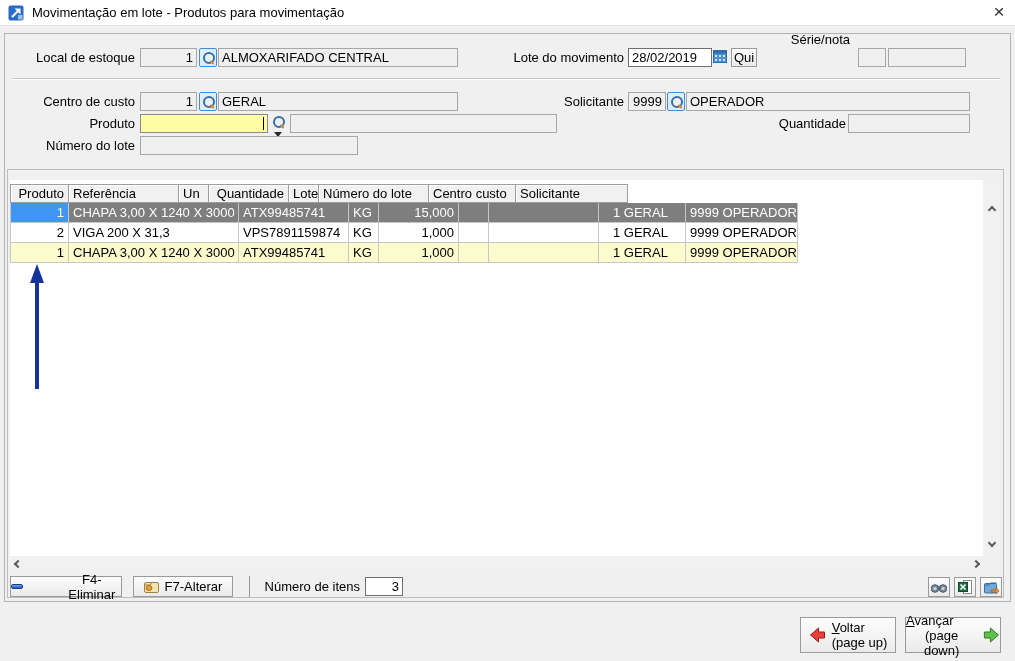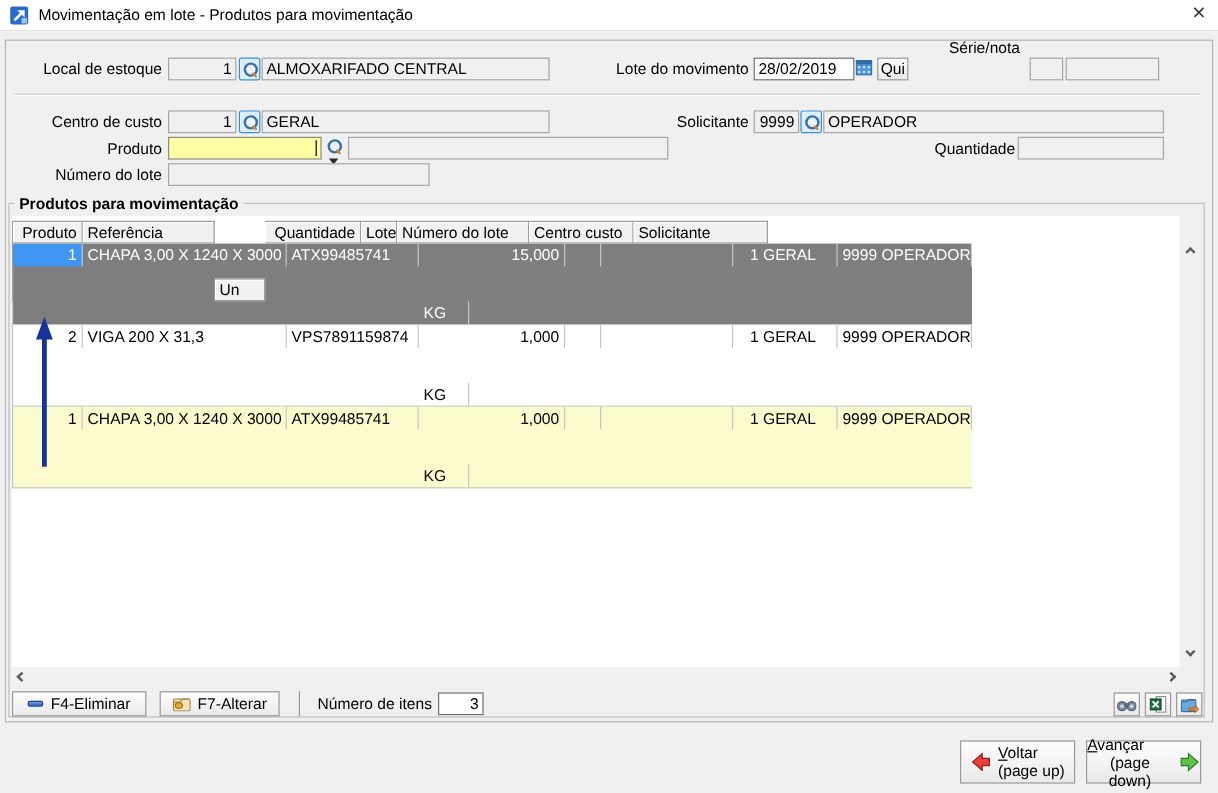--- a/index.html
+++ b/index.html
@@ -41,21 +41,21 @@
   
   .table-area { position:absolute; left:10px; top:180px; width:973px; height:376px; background:#ffffff; }
   .grid-header { position:absolute; left:10px; top:184px; display:flex; border-left:1px solid #9d9d9d; z-index:2; }
   .hcell { height:19px; line-height:17px; background:#f1f1f1; border:1px solid #9d9d9d; border-left:none; box-shadow:inset 1px 1px 0 #ffffff; padding:0 4px; white-space:nowrap; overflow:hidden; }
   .grid-body { position:absolute; left:10px; top:203px; z-index:1; }
   .grid-row { display:flex; border-left:1px solid #c6c6c6; border-bottom:1px solid #c6c6c6; background:#fff; cursor:default; }
   .grid-row.highlight { background:var(--highlight-row-bg,#fbfbcd); }
   .grid-row.selected { background:var(--selected-row-bg,#7e7e7e); color:#fff; }
   .grid-row.selected .cell:first-child { background:var(--selected-cell-bg,#3f96f2); }
   .cell { height:19px; line-height:19px; border-right:1px solid #c6c6c6; padding:0 4px; white-space:nowrap; overflow:hidden; }
-  .w-produto{width:58px;} .w-desc{width:170px;} .w-ref{width:110px;} .w-un{width:42px;margin-top:48px;}
+  .w-produto{width:58px;} .w-desc{width:170px;} .w-ref{width:110px;} .w-un{width:30px;}
   .w-qtd{width:80px;} .w-lote{width:30px;} .w-numlote{width:110px;} .w-cc{width:87px;} .w-sol{width:112px;}
   .ta-r{text-align:right;} .indent{padding-left:14px;}
 
   
   .vscroll { position:absolute; left:984px; top:184px; width:16px; height:372px; background:#f1f1f1; }
   .hscroll { position:absolute; left:10px; top:557px; width:973px; height:15px; background:#f1f1f1; }
   .chev { position:absolute; width:6px; height:6px; border-right:2px solid #5b5b5b; border-bottom:2px solid #5b5b5b; }
   .chev.up{ transform:rotate(-135deg);} .chev.down{ transform:rotate(45deg);}
   .chev.left{ transform:rotate(135deg);} .chev.right{ transform:rotate(-45deg);}
 
@@ -142,21 +142,20 @@
   <div class="drop-tri" style="left:274px;top:132px;"></div>
   <input class="field" style="left: 290px; top: 114px; width: 267px;" value="">
 
   <div class="flabel" style="left:754px;top:116px;width:92px;">Quantidade</div>
   <input class="field" style="left: 848px; top: 114px; width: 122px;" value="">
 
   <div class="flabel" style="left:10px;top:138px;width:125px;">Número do lote</div>
   <input class="field" style="left: 140px; top: 136px; width: 218px;" value="">
 
   <div class="groupbox"></div>
-  <div class="group-title">Produtos para movimentação</div>
 
   <div class="table-area"></div>
 
   <div class="grid-header">
     <div class="hcell w-produto ta-r">Produto</div>
     <div class="hcell w-ref">Referência</div>
     <div class="hcell w-un">Un</div>
     <div class="hcell w-qtd ta-r">Quantidade</div>
     <div class="hcell w-lote ta-r">Lote</div>
     <div class="hcell w-numlote">Número do lote</div>
@@ -205,21 +204,21 @@
     <polygon points="10,1 3,20 17,20" style="fill:var(--annotation-arrow,#16339c);"></polygon>
   </svg>
 
   <div class="vscroll"></div>
   <div class="chev up" style="left:989px;top:207px;"></div>
   <div class="chev down" style="left:989px;top:540px;"></div>
   <div class="hscroll"></div>
   <div class="chev left" style="left:15px;top:561px;"></div>
   <div class="chev right" style="left:973px;top:561px;"></div>
 
-  <button class="btn" style="left:10px;top:576px;width:112px;height:21px;">
+  <button class="btn" style="left:10px;top:576px;width:112px;height:21px;gap:40px;">
     <span class="minus-ico"></span>
     <span>F4-Eliminar</span>
   </button>
   <button class="btn" style="left:133px;top:576px;width:100px;height:21px;">
     <svg width="15" height="13" viewBox="0 0 15 13">
       <rect x="0.5" y="2.5" width="14" height="10" rx="1.5" fill="#f2e3b5" stroke="#a08340"></rect>
       <path d="M1 5 L6 5 L8 2.5 L14 2.5" fill="none" stroke="#a08340"></path>
       <ellipse cx="5" cy="8" rx="3" ry="2.4" fill="#e8a33d" stroke="#b06f14"></ellipse>
     </svg>
     <span>F7-Alterar</span>

